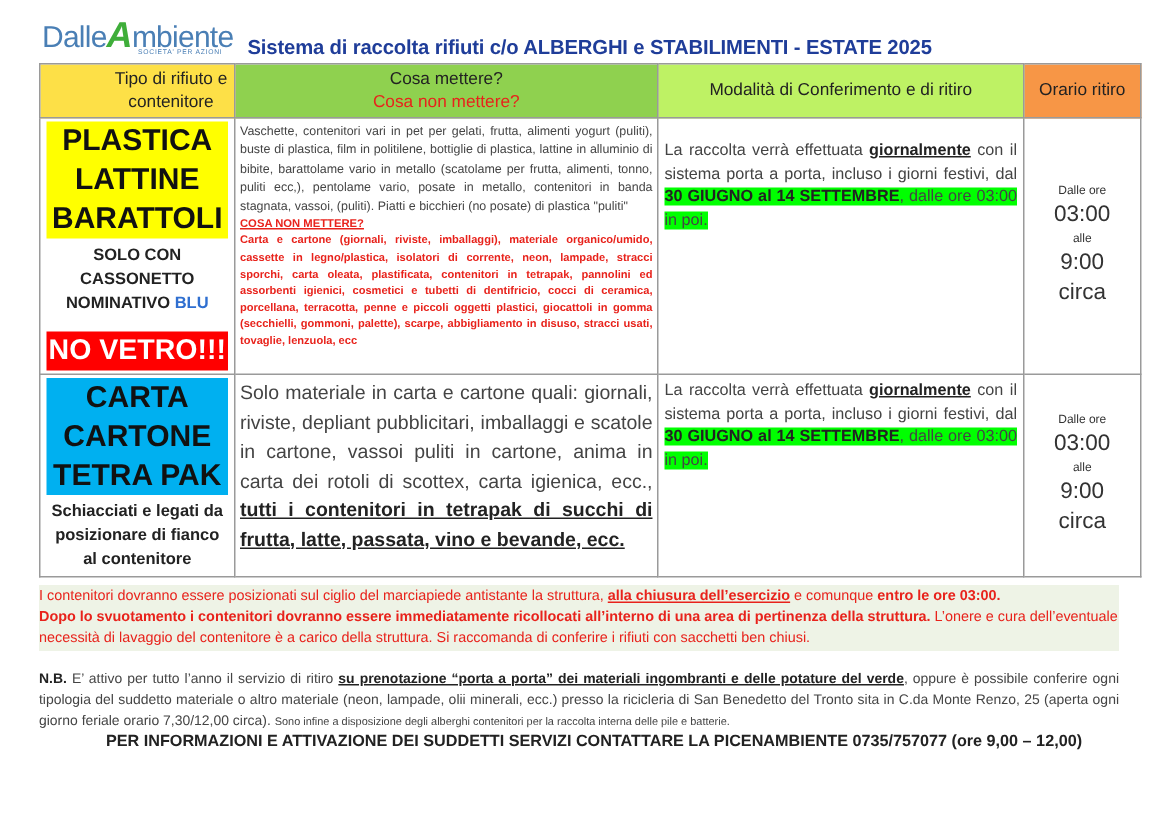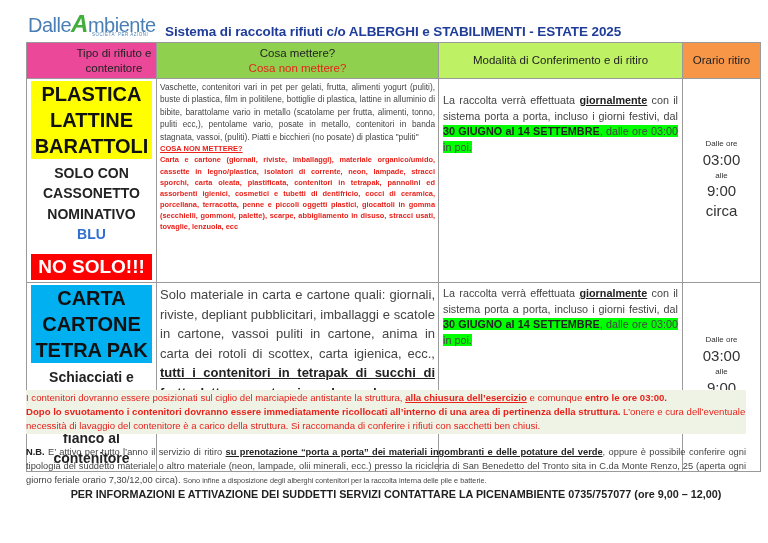--- a/index.html
+++ b/index.html
@@ -9,31 +9,31 @@
   .header { position: absolute; left: 28px; top: 8px; width: 730px; height: 32px; }
   .logo { position: absolute; left: 0; top: 2px; width: 135px; height: 30px; }
   .logo .word { position: absolute; left: 0; top: 0; font-family: "Liberation Sans", sans-serif; font-size: 20px; color: #4a7fb5; letter-spacing: -0.5px; white-space: nowrap; }
   .logo .word .a { color: #3fae3a; font-style: italic; font-weight: bold; font-size: 24px; }
   .logo .tag { position: absolute; left: 64px; top: 22px; font-size: 4.5px; color: #4a7fb5; letter-spacing: 0.5px; white-space: nowrap; }
   .title { position: absolute; left: 137px; top: 16px; font-size: 13.5px; font-weight: bold; color: #1f3d99; white-space: nowrap; letter-spacing: -0.1px; }
 
   table.main { position: absolute; left: 26px; top: 42px; width: 734px; border-collapse: collapse; table-layout: fixed; }
   table.main td, table.main th { border: 1px solid #9a9a9a; vertical-align: top; }
   th { font-weight: normal; font-size: 11.5px; text-align: center; vertical-align: middle !important; padding: 2px 3px; line-height: 1.3; }
-  th.c1 { background: #ec4899; color: #222; padding-left: 48px; }
+  th.c1 { background: #fde047; color: #222; padding-left: 48px; }
   th.c2 { background: #8fd14f; color: #222; }
   th.c2 .red { color: #e8221b; display: block; }
   th.c3 { background: #bef264; color: #222; }
   th.c4 { background: #f79646; color: #222; }
 
   .type-cell { padding: 2px 4px; text-align: center; }
   .type-box { font-weight: bold; font-size: 20px; line-height: 1.3; color: #111; padding: 0 2px; }
   .yellow { background: #ffff00; }
   .cyan { background: #00b0f0; text-align: center; }
-  .sub { font-size: 14px; font-weight: bold; color: #222; line-height: 1.45; margin-top: 4px; }
+  .sub { font-size: 11px; font-weight: bold; color: #222; line-height: 1.45; margin-top: 4px; }
   .sub .blu { color: #2f6fd0; }
   .novetro { background: #ff0000; color: #fff; font-weight: bold; font-size: 19px; margin: 10px 0 0 0; padding: 2px 0; }
 
   .what { font-size: 8.3px; line-height: 1.5; padding: 2px 3px; text-align: justify; color: #444; }
   .what .nonhead { color: #e8221b; font-weight: bold; text-decoration: underline; display: block; font-size: 7.5px; }
   .what .nonbody { color: #e8221b; font-weight: bold; font-size: 7.4px; display: block; line-height: 1.5; }
   .what .ul { text-decoration: underline; font-weight: bold; color: #222; }
 
   .mode { font-size: 10.8px; line-height: 1.45; padding: 14px 4px 2px 4px; color: #444; text-align: justify; }
   .mode.r2 { padding-top: 3px; }
@@ -82,21 +82,21 @@
   </tr>
 
   <tr style="height:171px">
     <td class="type-cell">
       <div class="type-box yellow">
         <div>PLASTICA</div>
         <div>LATTINE</div>
         <div>BARATTOLI</div>
       </div>
       <div class="sub"><span>SOLO CON CASSONETTO NOMINATIVO </span><span class="blu">BLU</span></div>
-      <div class="novetro">NO SOLO!!!</div>
+      <div class="novetro">NO VETRO!!!</div>
     </td>
     <td class="what">
       <span>Vaschette, contenitori vari in pet per gelati, frutta, alimenti yogurt (puliti), buste di plastica, film in politilene, bottiglie di plastica, lattine in alluminio di bibite, barattolame vario in metallo (scatolame per frutta, alimenti, tonno, puliti ecc,), pentolame vario, posate in metallo, contenitori in banda stagnata, vassoi, (puliti). Piatti e bicchieri (no posate) di plastica "puliti"</span>
       <span class="nonhead">COSA NON METTERE?</span>
       <span class="nonbody">Carta e cartone (giornali, riviste, imballaggi), materiale organico/umido, cassette in legno/plastica, isolatori di corrente, neon, lampade, stracci sporchi, carta oleata, plastificata, contenitori in tetrapak, pannolini ed assorbenti igienici, cosmetici e tubetti di dentifricio, cocci di ceramica, porcellana, terracotta, penne e piccoli oggetti plastici, giocattoli in gomma (secchielli, gommoni, palette), scarpe, abbigliamento in disuso, stracci usati, tovaglie, lenzuola, ecc</span>
     </td>
     <td class="mode">
       <span>La raccolta verrà effettuata </span><span class="g">giornalmente</span><span> con il sistema porta a porta, incluso i giorni festivi, dal </span><span class="hl"><span class="bb">30 GIUGNO al 14 SETTEMBRE</span><span>, dalle ore 03:00 in poi.</span></span>
     </td>
     <td class="time">

